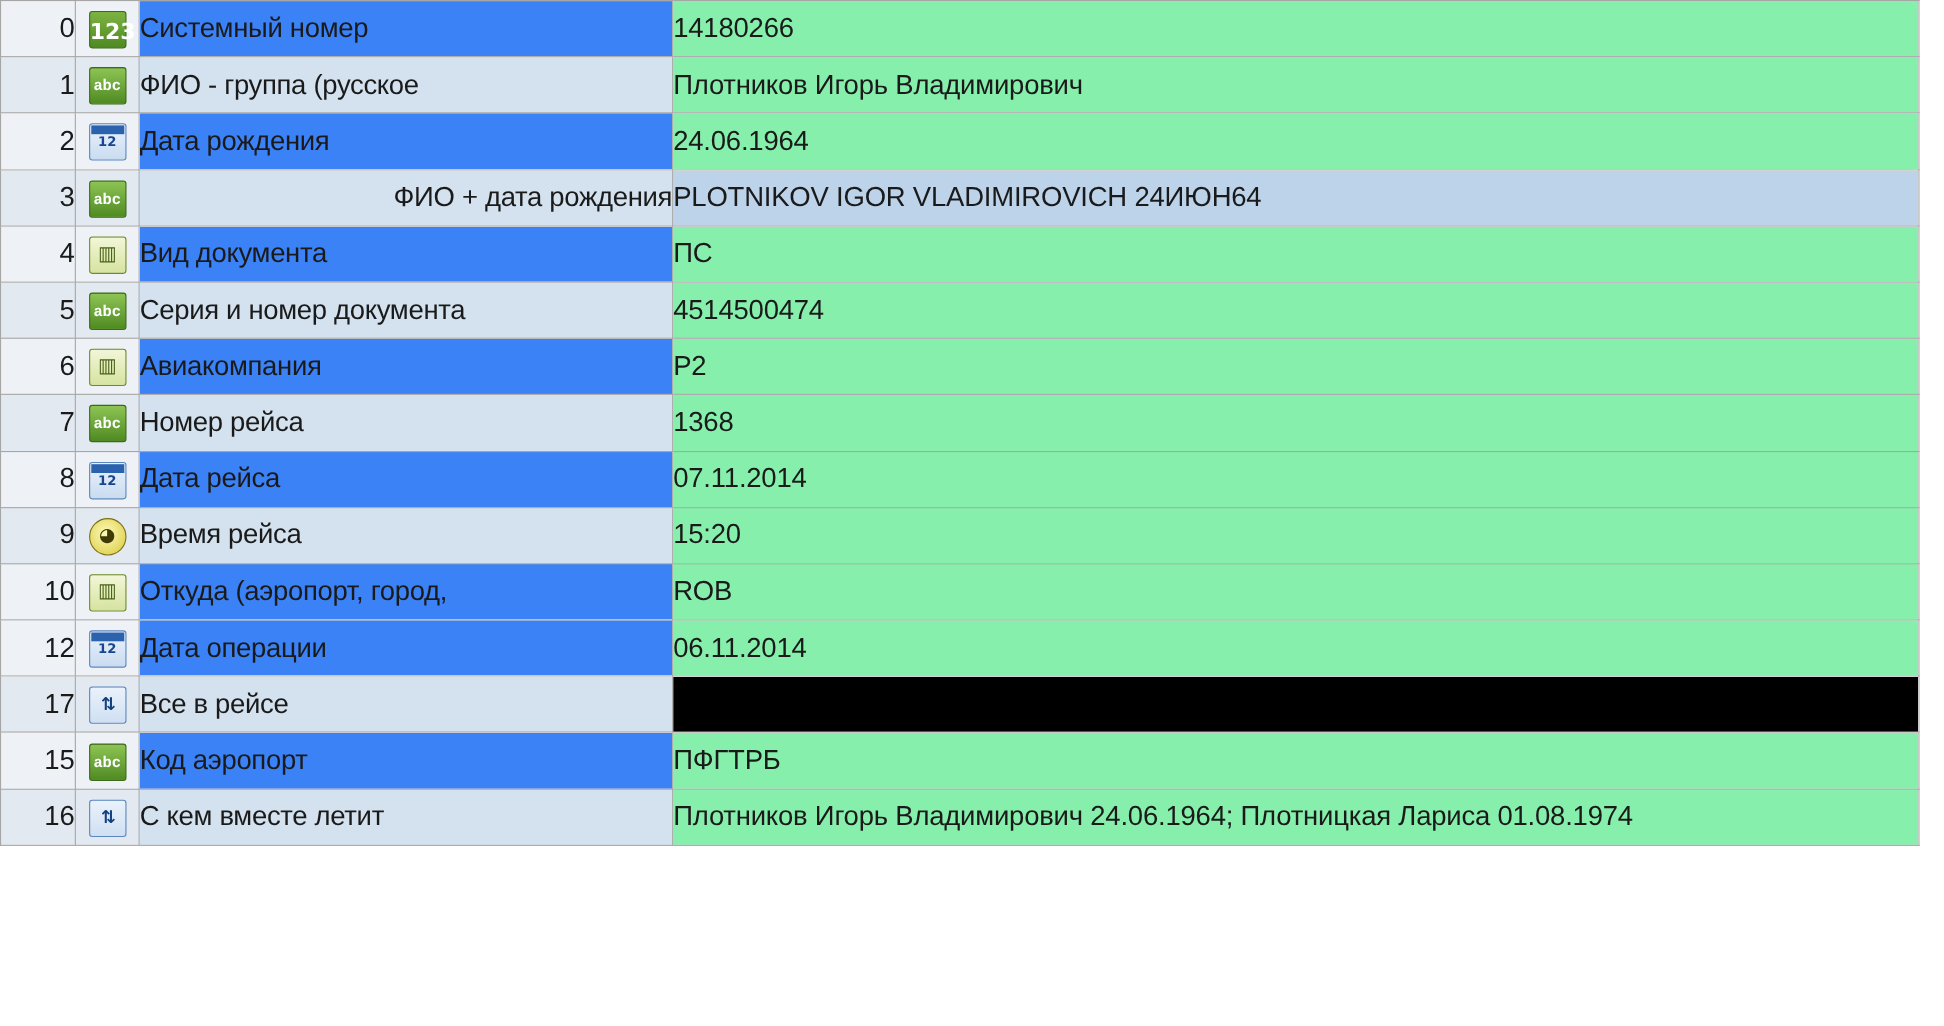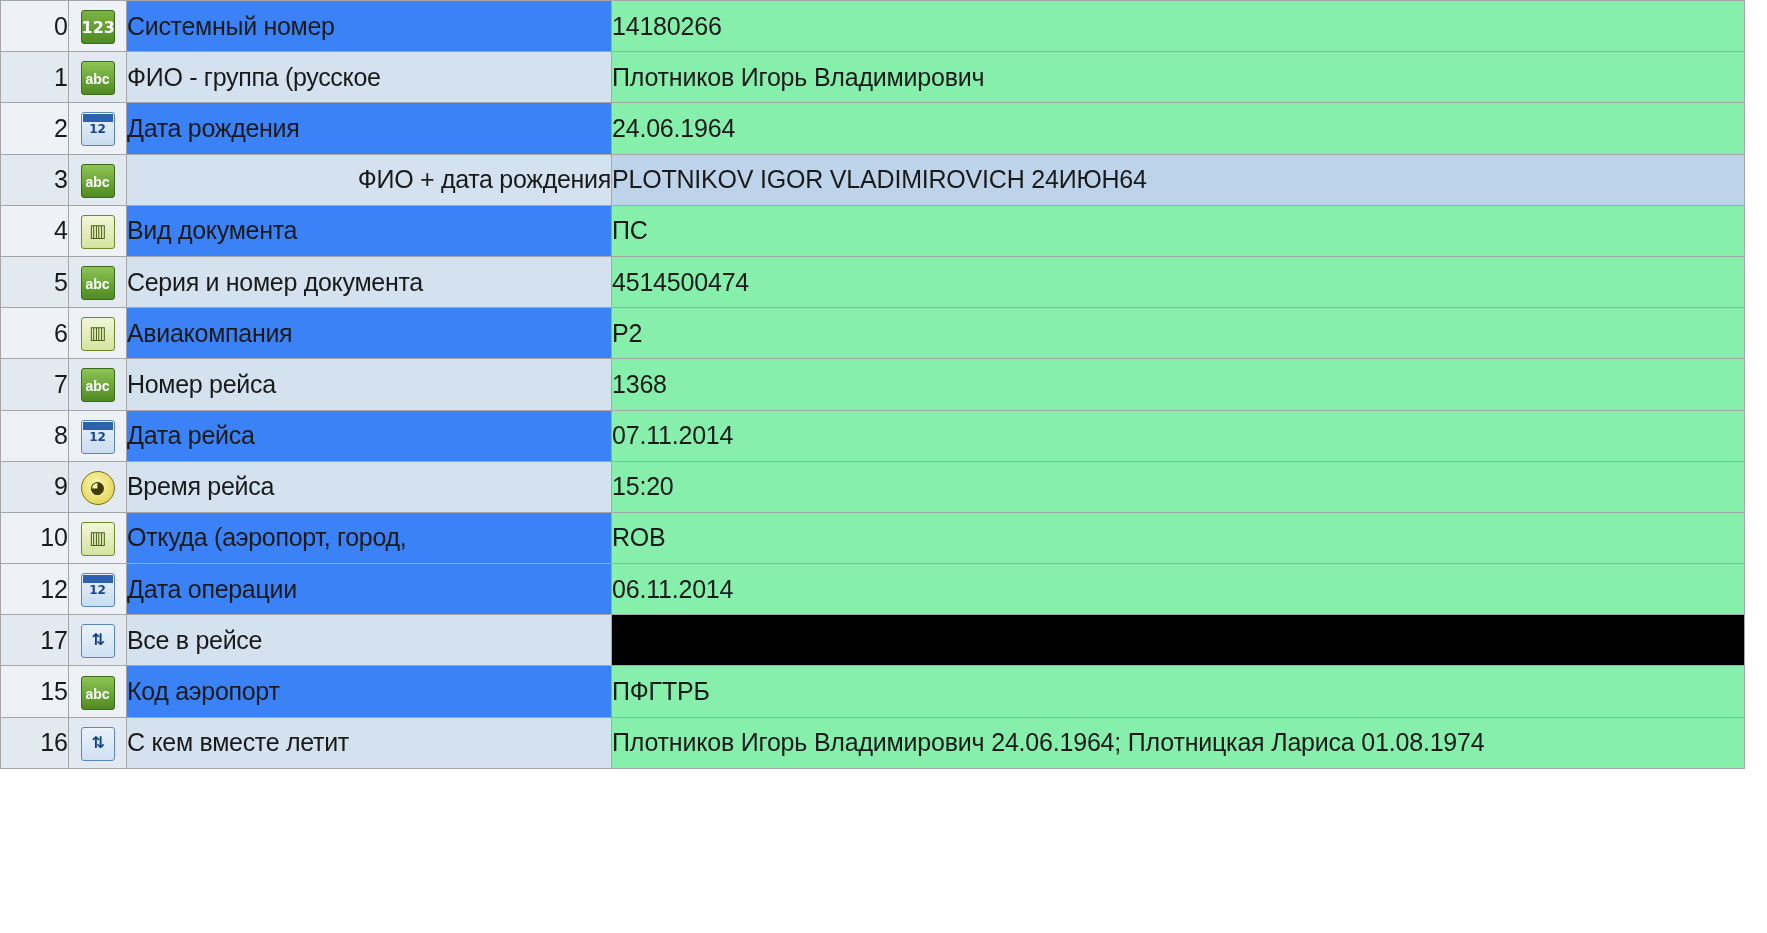--- a/index.html
+++ b/index.html
@@ -100,27 +100,27 @@
     vertical-align: middle;
     box-sizing: border-box;
     position: relative;
     top: 1px;
   }
   .ico-123 {
     background: linear-gradient(#7cb342, #4f8a22);
     color: #ffffff;
     border: 1px solid #3b6a18;
     font-family: "DejaVu Sans", sans-serif;
-    font-size: 16px;
+    font-size: 20px;
   }
   .ico-abc {
     background: linear-gradient(#8dc454, #4f8a22);
     color: #ffffff;
     border: 1px solid #3b6a18;
-    font-family: Liberation Sans, sans-serif;
+    font-family: Liberation Mono, monospace;
     font-size: 14px;
   }
   .ico-date {
     background: linear-gradient(#eaf2fb, #c9dcf0);
     color: #17468f;
     border: 1px solid #5b86bd;
     font-family: "DejaVu Sans", sans-serif;
     font-size: 12px;
     line-height: 32px;
   }

